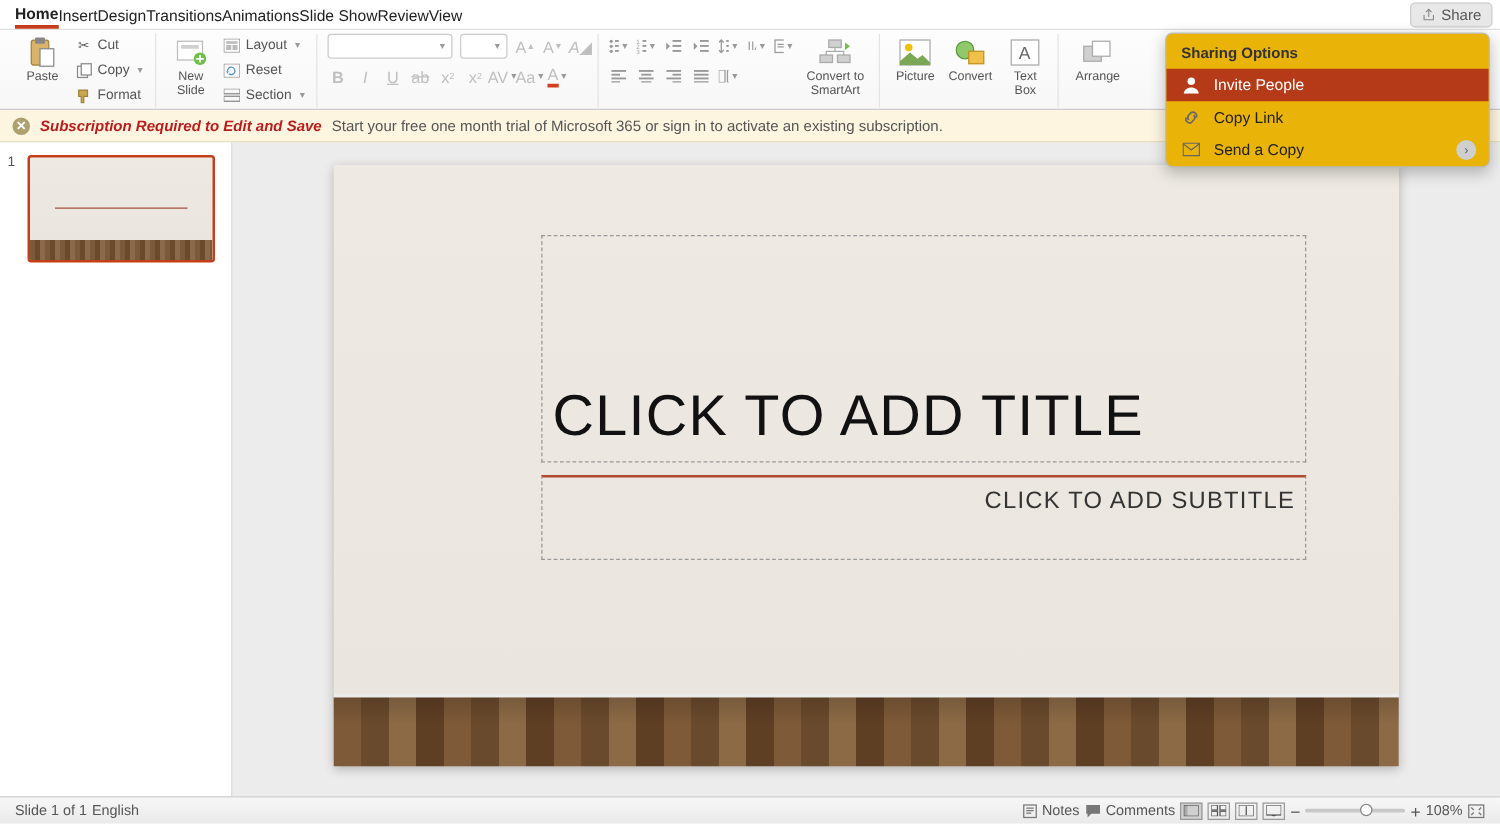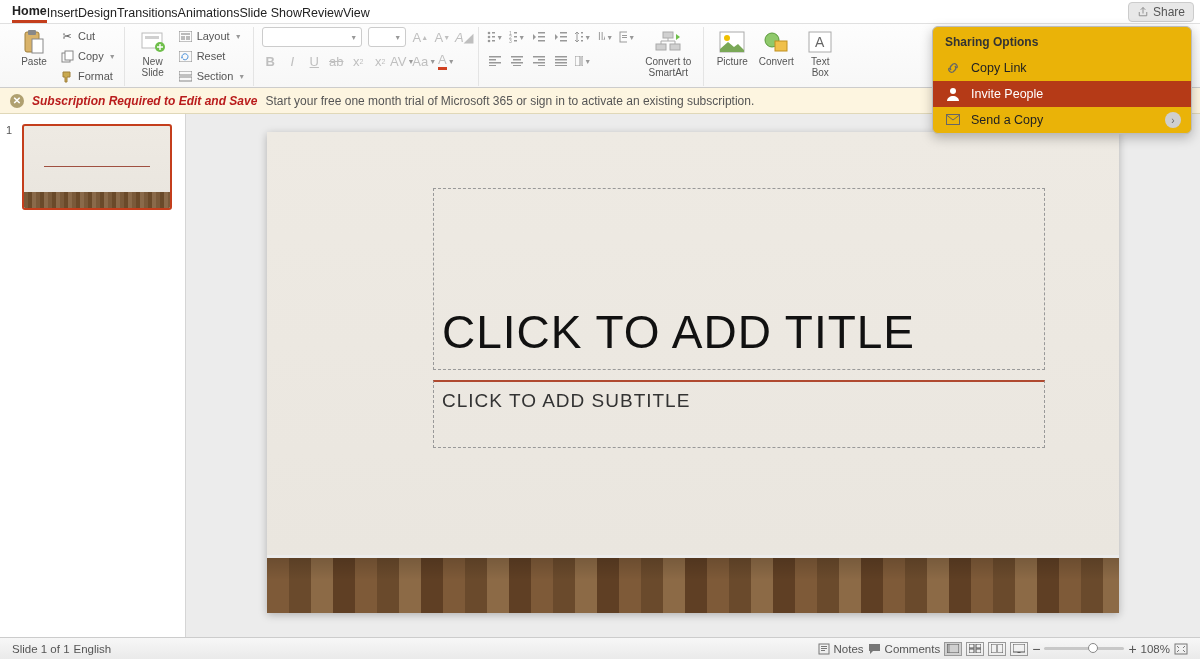--- a/index.html
+++ b/index.html
@@ -40,21 +40,21 @@
   
   .main { flex:1; display:flex; background:#ececec; min-height:0; }
   .thumbs { width:186px; background:#fff; border-right:1px solid #d5d5d5; padding:10px 6px; }
   .thumb-wrap { display:flex; gap:6px; }
   .thumb-num { font-size:11px; color:#555; width:10px; }
   .thumb { width:150px; height:86px; border:2px solid #c43e1c; border-radius:3px; background:linear-gradient(#eeeae3 0%, #eae6df 82%, transparent 82%); position:relative; overflow:hidden; cursor:pointer;}
   .thumb .floor { position:absolute; bottom:0; left:0; right:0; height:16px; background:repeating-linear-gradient(90deg,#7a5a3a 0 4px,#6a4a2a 4px 8px,#8a6a4a 8px 12px); }
   .thumb .tline { position:absolute; left:20px; right:20px; top:40px; height:1px; background:#a05040;}
 
   .canvas-area { flex:1; display:flex; align-items:flex-start; justify-content:center; padding-top:18px; overflow:hidden; }
-  .slide { width:852px; height:481px; background:linear-gradient(#eeeae3 0%,#eae6df 88%,transparent 88%); position:relative; box-shadow:0 2px 8px rgba(0,0,0,0.25); }
+  .slide { width:852px; height:481px; background:linear-gradient(#eeeae3 0%,#eae6df 88%,transparent 88%); position:relative; box-shadow:0 2px 8px rgba(0,0,0,0.25);text-align:right; }
   .slide .floor { position:absolute; bottom:0; left:0; right:0; height:55px;
     background:
      linear-gradient(rgba(0,0,0,0.15),rgba(0,0,0,0) 40%),
      repeating-linear-gradient(90deg,#7e5a38 0 22px,#6a4a2c 22px 44px,#8c6a46 44px 66px,#5f3f24 66px 88px);
   }
   .ph { position:absolute; border:1px dashed #999; background:transparent; }
   .ph.title { left:166px; top:56px; width:612px; height:182px; display:flex; align-items:flex-end; padding:0 8px 10px 8px;}
   .ph.title span { font-size:46px; font-weight:400; letter-spacing:1px; font-family:"Arial Black", Arial; color:#111; }
   .ph.sub { left:166px; top:248px; width:612px; height:68px; border-top:2px solid #b04a30; padding:8px;}
   .ph.sub span { font-size:19px; letter-spacing:1px; color:#333; }
@@ -365,40 +365,51 @@
           <svg width="24" height="22">
             <rect x="1" y="1" width="22" height="20" fill="#fff" stroke="#aaa"></rect>
             <text x="7" y="16" font-size="14" fill="#666">A</text>
           </svg>
         </div>
       <span class="lbl" style="white-space:pre;">Text
 Box</span>
     </div>
   </div>
 
+  <div class="rgrp" style="border-right:none;">
+    <div class="rbtn-big" style="width:46px;">
+      <div class="ico">
+          <svg width="26" height="22">
+            <rect x="2" y="6" width="14" height="12" fill="#d0d0d0" stroke="#aaa"></rect>
+            <rect x="9" y="2" width="14" height="12" fill="#fff" stroke="#aaa"></rect>
+          </svg>
+        </div>
+      <span class="lbl">Arrange</span>
+    </div>
+  </div>
 </div>
 
 <div class="popover">
   <div class="pop-title">Sharing Options</div>
-  <div class="pop-item">
-    <span class="pico">
-        <svg width="14" height="14" viewBox="0 0 14 14">
-          <path d="M5 9a3 3 0 0 1 0-4l2-2a3 3 0 0 1 4 4M9 5a3 3 0 0 1 0 4l-2 2a3 3 0 0 1-4-4" fill="none" stroke="#666" stroke-width="1.3"></path>
-        </svg>
-      </span>
-    <span>Copy Link</span>
-  </div>
   <div class="pop-item active">
     <span class="pico">
         <svg width="14" height="14" viewBox="0 0 14 14">
           <circle cx="7" cy="4" r="3" fill="#fff"></circle>
           <path d="M1 14c0-3 3-5 6-5s6 2 6 5" fill="#fff"></path>
         </svg>
       </span>
     <span>Invite People</span>
+  </div>
+  <div class="pop-item">
+    <span class="pico">
+        <svg width="14" height="14" viewBox="0 0 14 14">
+          <path d="M5 9a3 3 0 0 1 0-4l2-2a3 3 0 0 1 4 4M9 5a3 3 0 0 1 0 4l-2 2a3 3 0 0 1-4-4" fill="none" stroke="#666" stroke-width="1.3"></path>
+        </svg>
+      </span>
+    <span>Copy Link</span>
   </div>
   <div class="pop-item">
     <span class="pico">
         <svg width="14" height="12" viewBox="0 0 14 12">
           <rect x="0.5" y="0.5" width="13" height="10" fill="none" stroke="#666"></rect>
           <path d="M0.5 1L7 6l6.5-5" fill="none" stroke="#666"></path>
         </svg>
       </span>
     <span>Send a Copy</span>
     <span class="chev">›</span>

